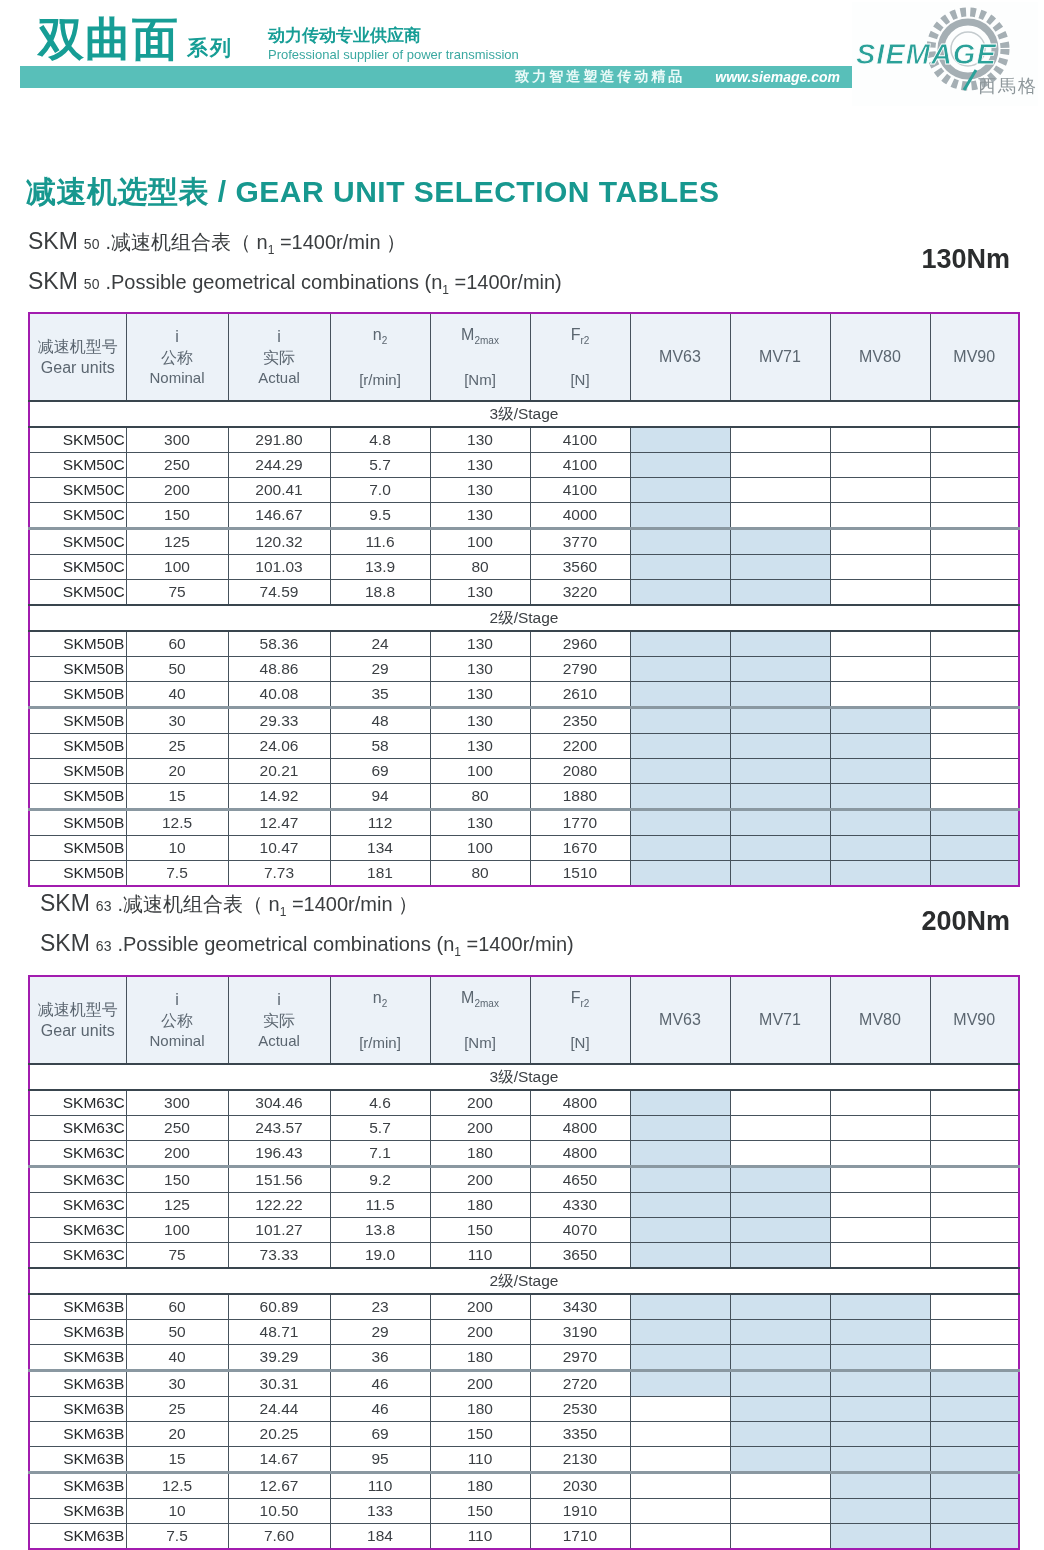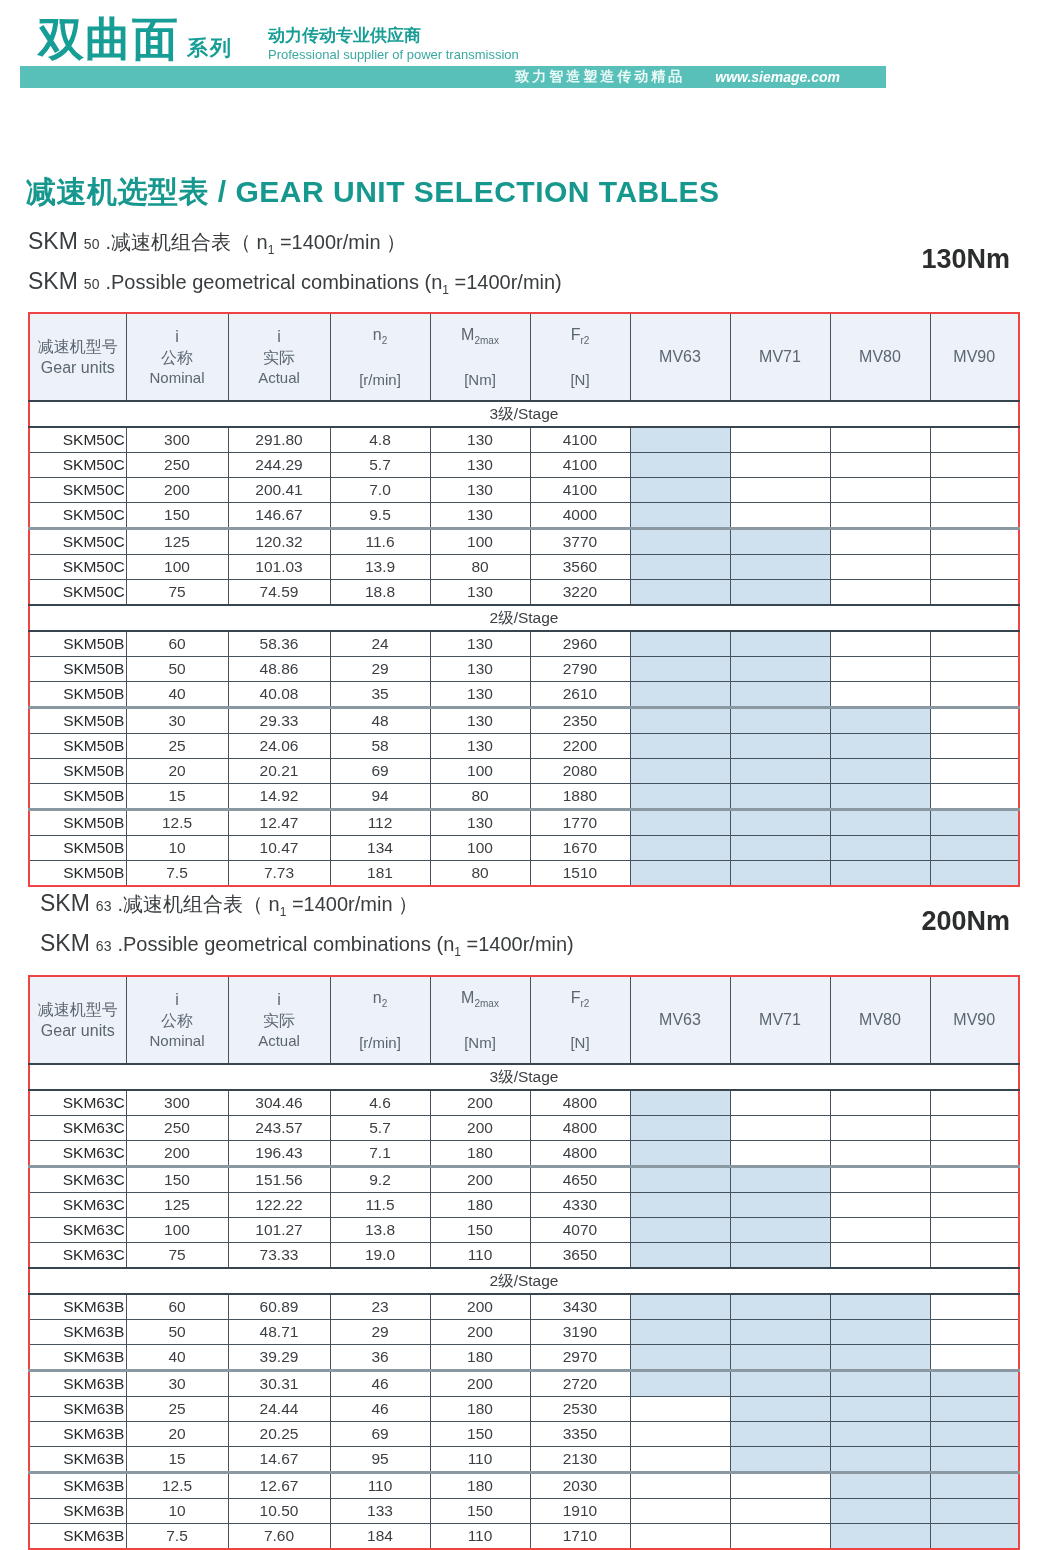--- a/index.html
+++ b/index.html
@@ -32,21 +32,21 @@
               font-size:30px;letter-spacing:0.5px;}
   .sec{position:absolute;line-height:31px;color:#3a3d3f;}
   .sec .skm{font-size:23px;}
   .sec .size{font-size:14px;margin:0 6px 0 6px;}
   .sec .cap{font-size:20px;}
   .sec sub{font-size:12px;}
   .torque{position:absolute;right:34px;font-size:27px;font-weight:bold;color:#2b2d2e;}
 
   
   table.gtable{border-collapse:collapse;table-layout:fixed;width:990px;
-               border:2px solid #ef4444;background:#0f766e;}
+               border:2px solid #a21caf;background:#0f766e;}
   .gtable th,.gtable td{border:1px solid #46525c;text-align:center;vertical-align:middle;
                         padding:0;overflow:hidden;}
   .gtable thead th{background:#ecf2f8;height:86px;font-weight:normal;color:#5b6670;
                    border-bottom:2px solid #39454e;}
   .hl1{font-size:16px;line-height:20px;color:#5b6670;}
   .hl1 sub{font-size:10px;}
   .hl2{font-size:16px;line-height:22px;}
   .hl3{font-size:15px;line-height:18px;}
   .hgap{height:20px;}
   .mvhead{font-size:16px;color:#565d64;}
@@ -75,20 +75,30 @@
   <div class="supplier">
     <div class="cn">动力传动专业供应商</div>
     <div class="en">Professional supplier of power transmission</div>
   </div>
 
   <div class="banner-light">
     <span class="slogan">致力智造塑造传动精品</span>
     <span class="url">www.siemage.com</span>
   </div>
 
+  <div class="logo">
+    <svg width="186" height="104" viewBox="0 0 186 104">
+      <circle cx="116" cy="47" r="37" fill="none" stroke="#a5afb4" stroke-width="9" stroke-dasharray="5.5 4.3"></circle>
+      <circle cx="116" cy="47" r="27" fill="none" stroke="#a5afb4" stroke-width="7"></circle>
+      <circle cx="116" cy="47" r="17" fill="#fdfefe" stroke="#c4cbce" stroke-width="1.5"></circle>
+      <text x="4" y="62" font-family="Liberation Sans, sans-serif" font-style="italic" font-weight="bold" font-size="29" fill="#2ba199" stroke="#ffffff" stroke-width="0.8" letter-spacing="1" id="logo-name-text">SIEMAGE</text>
+      <path d="M112 88 L124 68" stroke="#2ba199" stroke-width="3" fill="none"></path>
+      <text x="126" y="90" font-family="Liberation Sans, DejaVu Sans, sans-serif" font-size="18" fill="#8e979b" letter-spacing="2" id="logo-cn-text">西馬格</text>
+    </svg>
+  </div>
 
   <div class="page-title">减速机选型表 / GEAR UNIT SELECTION TABLES</div>
 
   <div class="sec" id="sec1">
     <div>
       <span class="skm">SKM</span><span class="size">50</span><span class="cap"><span>.减速机组合表（ n</span><sub>1</sub><span> =1400r/min ）</span></span>
     </div>
     <div>
       <span class="skm">SKM</span><span class="size">50</span><span class="cap"><span>.Possible geometrical combinations (n</span><sub>1</sub><span> =1400r/min)</span></span>
     </div>

